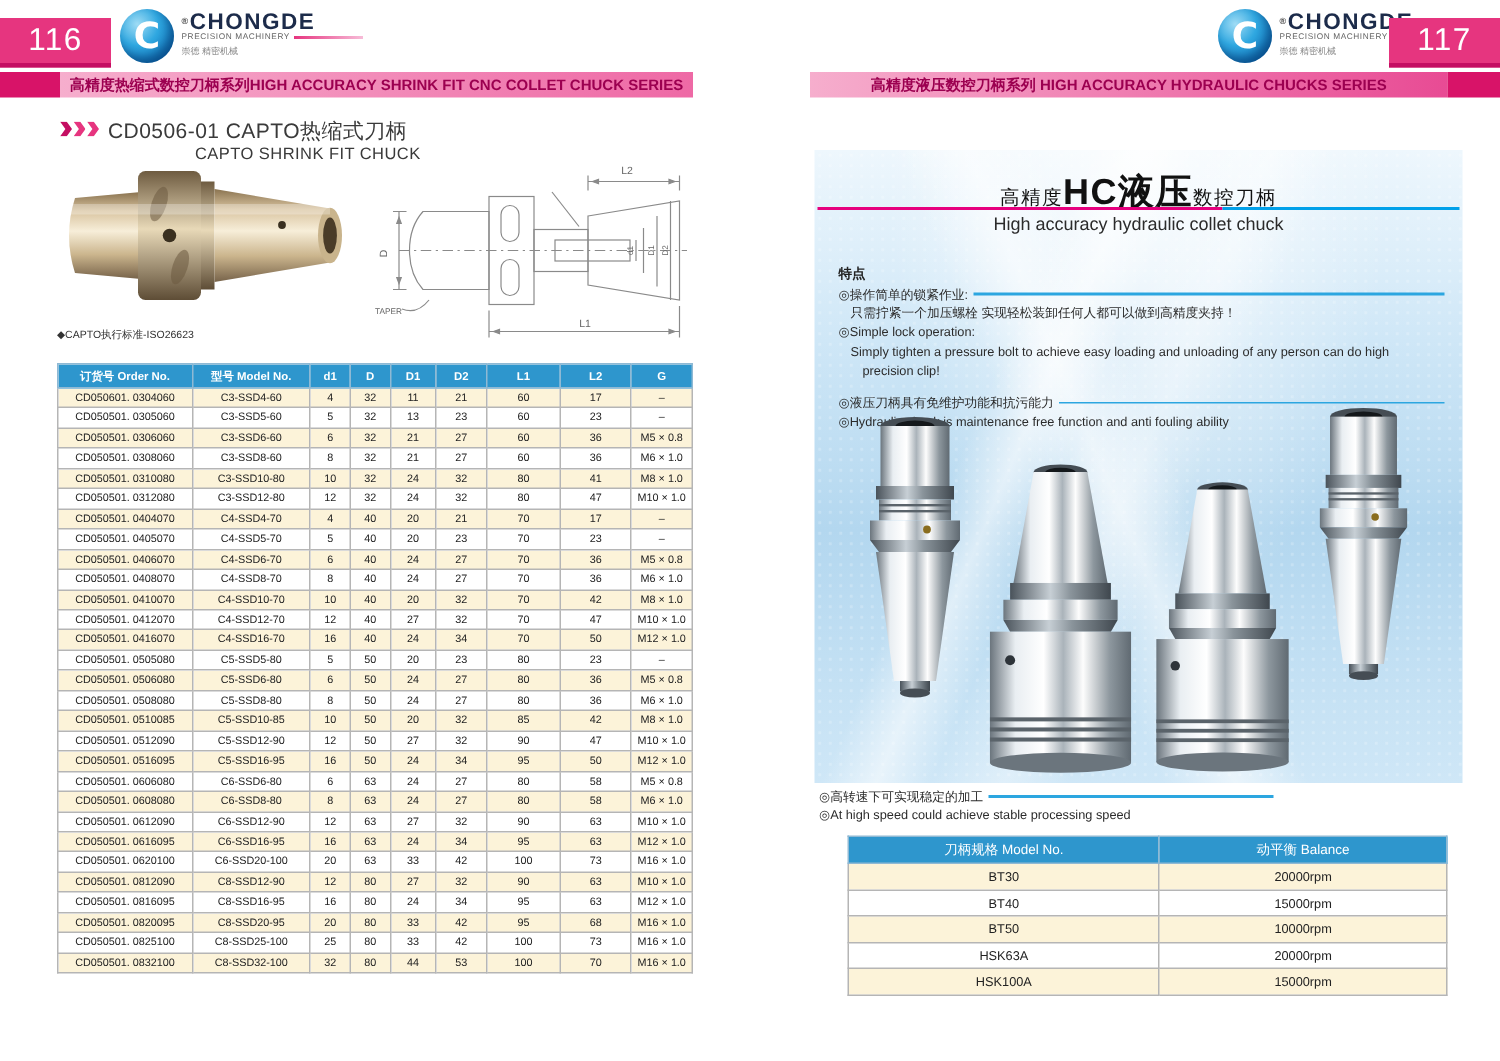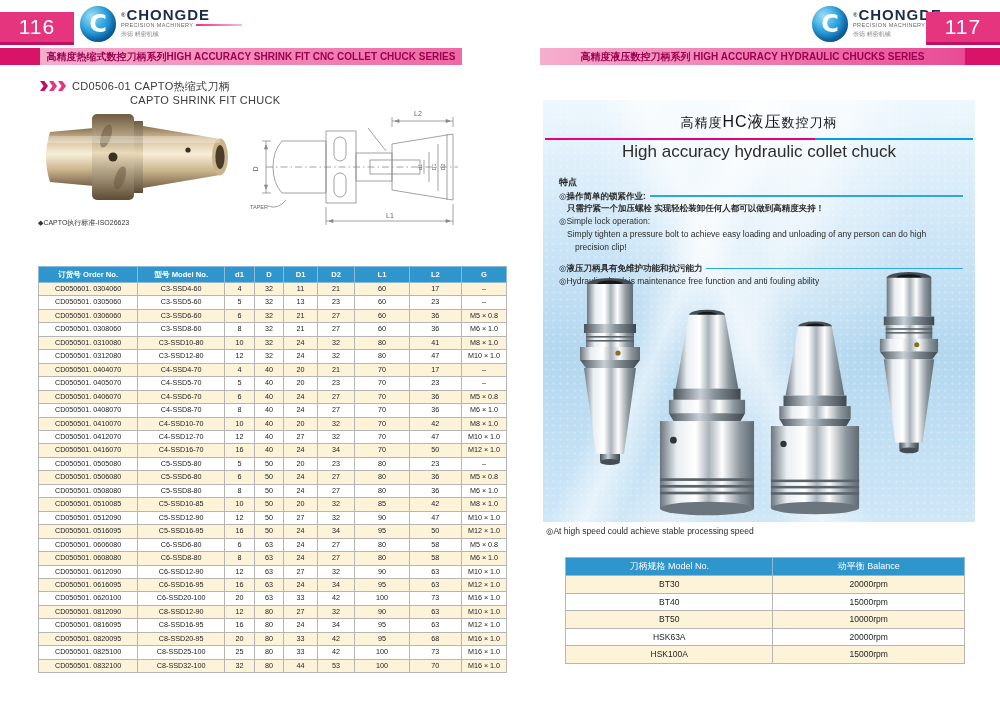--- a/index.html
+++ b/index.html
@@ -38,27 +38,27 @@
             font-size:10px; font-weight:bold; color:#9c0050; }
   #page-left .banner { left:40px; width:422px; background:linear-gradient(90deg,#f6aecd,#ee69a5); }
   #page-right .banner { left:40px; width:425px; background:linear-gradient(90deg,#f6aecd,#e84b94); }
 
   
   .section-title { position:absolute; top:79px; left:40px; display:flex; gap:6px; }
   .chevrons { display:flex; gap:1px; padding-top:2px; }
   .chevrons span { width:8px; height:10px; background:#e6357f;
      clip-path:polygon(0 0,55% 0,100% 50%,55% 100%,0 100%,45% 50%); }
   .chevrons span:nth-child(1){ background:#c40e62; }
-  .title-cn { font-size:11px; color:#3a3a3a; letter-spacing:.3px; }
+  .title-cn { font-size:14px; color:#3a3a3a; letter-spacing:.3px; }
   .title-en { font-size:11px; color:#3a3a3a; margin-left:58px; letter-spacing:.3px; }
 
   .caption { position:absolute; left:38px; top:218px; font-size:7px; color:#333; }
 
   
-  .spec-wrap { position:absolute; left:38px; top:266px; width:469px; height:419px; overflow:hidden; }
+  .spec-wrap { position:absolute; left:38px; top:242px; width:424px; height:419px; overflow:hidden; }
   table.spec { width:100%; border-collapse:collapse; table-layout:fixed; }
   table.spec th { background:#2e96cd; color:#fff; font-size:7.6px; font-weight:bold; height:16px;
                   border:1px solid #8fb9d4; padding:0 1px; }
   table.spec td { font-size:7.2px; text-align:center; height:12.45px; line-height:12.45px;
                   border:1px solid #b5b5b5; padding:0 1px; color:#222;
                   white-space:nowrap; overflow:hidden; }
   table.spec tbody tr:nth-child(odd) td { background:#fcf3d9; }
   table.spec tbody tr:nth-child(even) td { background:#fff; }
   table.spec { border:1px solid #8a8a8a; }
 
@@ -69,31 +69,31 @@
      background:
        linear-gradient(113deg, transparent 30%, rgba(255,255,255,.55) 36%, transparent 42%, rgba(255,255,255,.35) 50%, transparent 57%),
        linear-gradient(67deg, transparent 38%, rgba(255,255,255,.55) 46%, transparent 54%),
        radial-gradient(ellipse at 50% 0%, rgba(255,255,255,.8), transparent 55%); }
   .panel .dots { position:absolute; inset:0; opacity:.22;
      background-image:radial-gradient(rgba(255,255,255,.95) 1px, transparent 1.3px);
      background-size:7px 7px; }
 
   .hc-title { position:absolute; left:0; top:12px; width:432px; text-align:center; color:#111; }
   .hc-title .pre,.hc-title .suf { font-size:13px; letter-spacing:1px; }
-  .hc-title .hc { font-size:16px; font-weight:400; letter-spacing:1px; }
+  .hc-title .hc { font-size:24px; font-weight:700; letter-spacing:1px; }
   .hc-divider { position:absolute; left:2px; top:38px; width:428px; height:2px; display:flex; }
   .hc-divider .p { width:63%; height:2px; background:#e6007e; }
   .hc-divider .b { width:37%; height:2px; background:#00a0e9; }
-  .hc-en { position:absolute; left:0; top:42px; width:432px; text-align:center; font-size:17px; color:#2b2b2b; }
+  .hc-en { position:absolute; left:0; top:42px; width:432px; text-align:center; font-size:12px; color:#2b2b2b; }
 
   .features { position:absolute; left:16px; top:76px; width:404px; font-size:8.5px; line-height:1.5; color:#2b2b2b; }
   .feat-heading { font-weight:bold; font-size:9px; color:#222; }
   .feat-line { display:flex; align-items:center; white-space:nowrap; }
   .feat-line .rule { flex:1; height:1.5px; background:#2ca6e0; margin-left:4px; }
-  .feat-bold { font-weight:bold;text-align:right; }
+  .feat-bold { font-weight:normal;text-align:right; }
   .feat-spacer { height:9px; }
 
   .photos { position:absolute; left:4px; top:168px; width:424px; height:254px; }
 
   .speed-notes { position:absolute; left:46px; top:525px; width:420px; font-size:8.5px; line-height:1.45; color:#2b2b2b; }
   .speed-notes .feat-line .rule { max-width:190px; }
 
   .balance-wrap { position:absolute; left:65px; top:557px; width:400px; }
   table.balance { width:100%; border-collapse:collapse; table-layout:fixed; border:1px solid #8a8a8a; }
   table.balance th { background:#2e96cd; color:#fff; font-size:9px; font-weight:normal; height:18px; border:1px solid #8fb9d4; }
@@ -660,20 +660,24 @@
         <use href="#tallChuck" x="0" y="0" transform="translate(63,8)"></use>
         <use href="#bigChuck" x="0" y="0" transform="translate(160,40) scale(1.12)"></use>
         <use href="#bigChuck" x="0" y="0" transform="translate(268,52) scale(1.05)"></use>
         <use href="#tallChuck" x="0" y="0" transform="translate(362,2) scale(0.97)"></use>
       </svg>
     </div>
 
     <div class="speed-notes">
       <div>
           <div class="feat-line">
+            <span class="feat-bold" style="padding-left: 0px;">◎高转速下可实现稳定的加工</span>
+            <span class="rule"></span>
+          </div>
+          <div class="feat-line">
             <span style="padding-left: 0px;">◎At high speed could achieve stable processing speed</span>
           </div>
         </div>
     </div>
 
     <div class="balance-wrap">
       <table class="balance">
         <colgroup>
             <col style="width:52%">
             <col style="width:48%">

